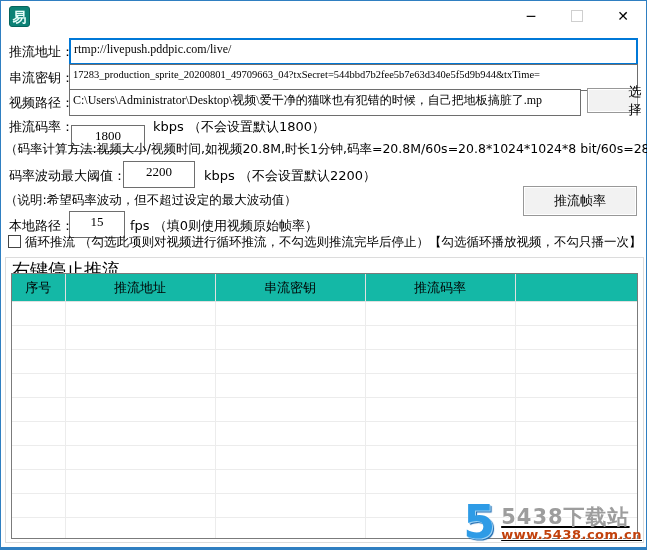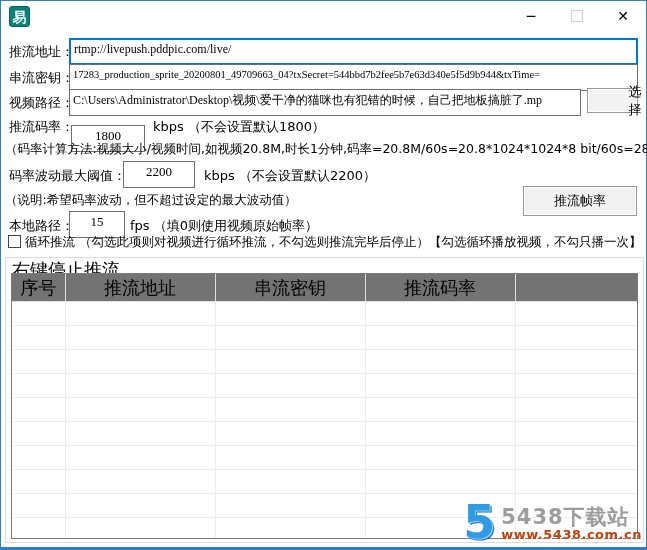--- a/index.html
+++ b/index.html
@@ -52,38 +52,38 @@
     border:1px solid #dcdcdc;box-sizing:border-box;
   }
   .group-label{position:absolute;left:8px;top:249px;background:#fff;padding:0 3px;font-size:18px;margin-top:8px;}
   
   .listview{
     position:absolute;left:10px;top:272px;width:627px;height:266px;
     border:1px solid #7b7b7b;background:#fff;box-sizing:border-box;overflow:hidden;
   }
   table.lv{border-collapse:collapse;width:100%;table-layout:fixed;}
   table.lv th{
-    height:27px;font-weight:normal;font-size:18px;text-align:center;
+    height:27px;font-weight:normal;font-size:13px;text-align:center;
     border-right:1px solid #e0e0e0;border-bottom:1px solid #e0e0e0;
-    background:#737373;padding:0;overflow:hidden;white-space:nowrap;
+    background:#14b8a6;padding:0;overflow:hidden;white-space:nowrap;
   }
   table.lv th:last-child{border-right:none;}
   table.lv td{
     height:23px;border-right:1px solid #ececec;border-bottom:1px solid #ececec;padding:0;
   }
   table.lv td:last-child{border-right:none;}
   
   .watermark{position:absolute;right:4px;bottom:5px;display:flex;align-items:flex-end;}
   .wm-5{
     font-size:46px;font-weight:bold;line-height:40px;color:#2e9be6;
     font-family:"DejaVu Sans",sans-serif;
     text-shadow:1px 1px 0 #9fd3f5,2px 2px 1px #1565ad,0 0 2px #ffffff;
     margin-right:6px;
   }
-  .wm-col{display:flex;flex-direction:column;align-items:flex-start;}
+  .wm-col{display:flex;flex-direction:column;align-items:flex-start;text-decoration:underline;}
   .wm-title{
     font-size:21px;font-weight:bold;color:#9d9d9d;line-height:22px;
     text-shadow:1px 1px 0 #fff,-1px -1px 0 #fff;letter-spacing:1px;
   }
   .wm-url{
     font-size:13px;font-weight:bold;color:#c2410c;line-height:14px;
     text-shadow:1px 1px 0 #fff;letter-spacing:.5px;
   }
 </style>
 </head>

